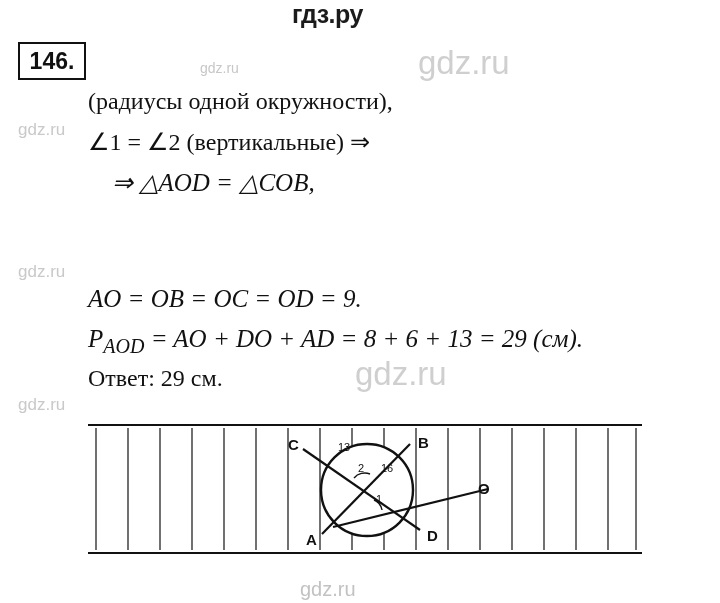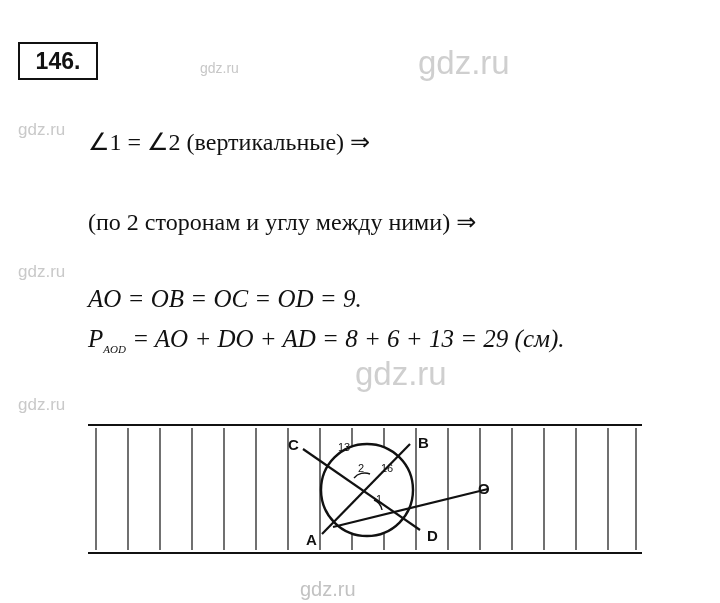--- a/index.html
+++ b/index.html
@@ -29,21 +29,21 @@
     font-weight: bold;
     color: #1b1b1b;
     letter-spacing: -0.5px;
   }
 
   
   .task-number {
     position: absolute;
     left: 18px;
     top: 42px;
-    width: 80px;
+    width: 68px;
     height: 38px;
     border: 2px solid #111;
     box-sizing: border-box;
     display: flex;
     align-items: center;
     justify-content: center;
     font-family: "Liberation Sans", sans-serif;
     font-weight: bold;
     font-size: 23px;
     color: #111;
@@ -59,21 +59,21 @@
     font-family: "Liberation Serif", serif;
     font-style: italic;
     font-size: 25px;
   }
   .plain {
     font-family: "Liberation Serif", serif;
     font-style: normal;
     font-size: 24px;
   }
   .sub {
-    font-size: 11px;
+    font-size: 20px;
     vertical-align: sub;
   }
 
   .l1 { left: 112px; top: 45px; }
   .l2 { left: 88px;  top: 88px; }
   .l3 { left: 88px;  top: 128px; text-align: center; }
   .l4 { left: 112px; top: 168px; }
   .l5 { left: 88px;  top: 208px; }
   .l6 { left: 88px;  top: 246px; }
   .l7 { left: 88px;  top: 285px; }
@@ -124,37 +124,40 @@
     font-family: "Liberation Sans", sans-serif;
     font-size: 11px;
     fill: #111;
   }
 </style>
 </head>
 <body>
 
 <div class="page">
 
+  <div class="site-logo">гдз.ру</div>
 
   <div class="wm wm1">gdz.ru</div>
   <div class="wm wm-big wm2">gdz.ru</div>
   <div class="wm wm-small wm3">gdz.ru</div>
   <div class="wm wm-small wm4">gdz.ru</div>
   <div class="wm wm-big wm5">gdz.ru</div>
   <div class="wm wm-small wm6">gdz.ru</div>
   <div class="wm wm7">gdz.ru</div>
 
   <div class="task-number">146.</div>
 
+  <div class="line plain l2">(радиусы одной окружности),</div>
   <div class="line plain l3">∠1 = ∠2 (вертикальные) ⇒</div>
-  <div class="line plain l5">(по 2 сторонам и углу между ними) ⇒</div>
+  <div class="line math l4">⇒ △AOD = △COB,</div>
   <div class="line math l7">AO = OB = OC = OD = 9.</div>
   <div class="line math l8">
     <span>P</span><span class="sub">AOD</span><span> = AO + DO + AD = 8 + 6 + 13 = 29 (см).</span>
   </div>
+  <div class="line plain l9">Ответ: 29 см.</div>
 
   <div class="figure">
     <svg width="554" height="126" viewBox="0 0 554 126">
 
       <g stroke="#111" stroke-width="1.2">
         <line x1="8" y1="2" x2="8" y2="124"></line>
         <line x1="40" y1="2" x2="40" y2="124"></line>
         <line x1="72" y1="2" x2="72" y2="124"></line>
         <line x1="104" y1="2" x2="104" y2="124"></line>
         <line x1="136" y1="2" x2="136" y2="124"></line>

